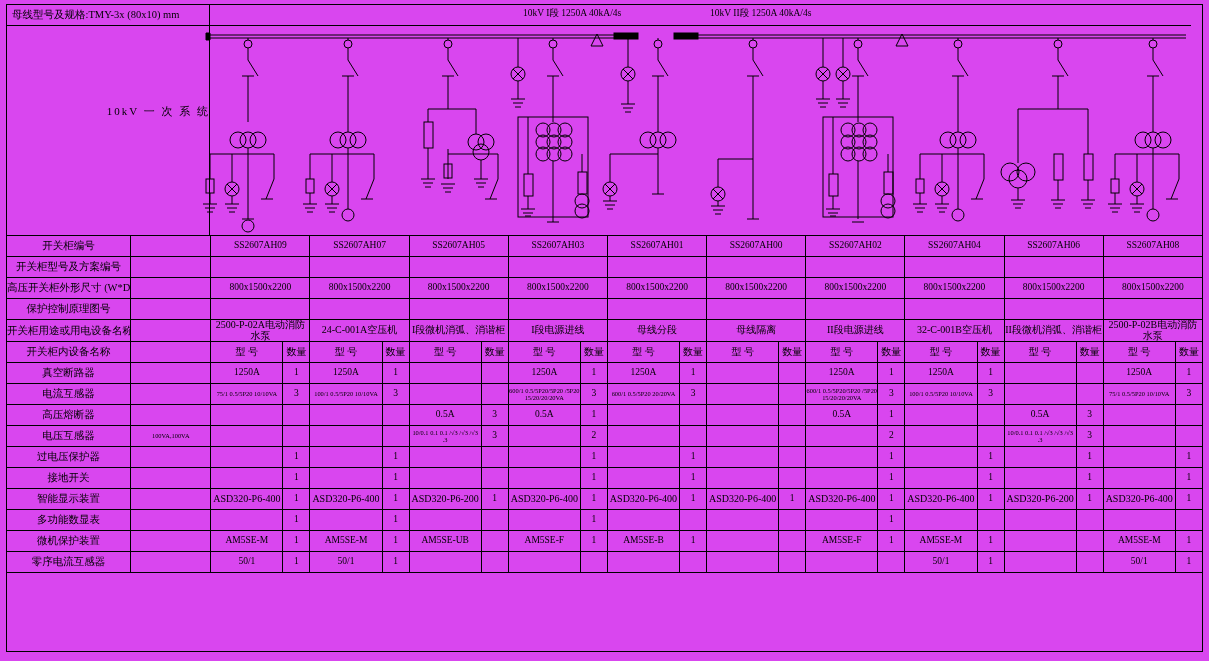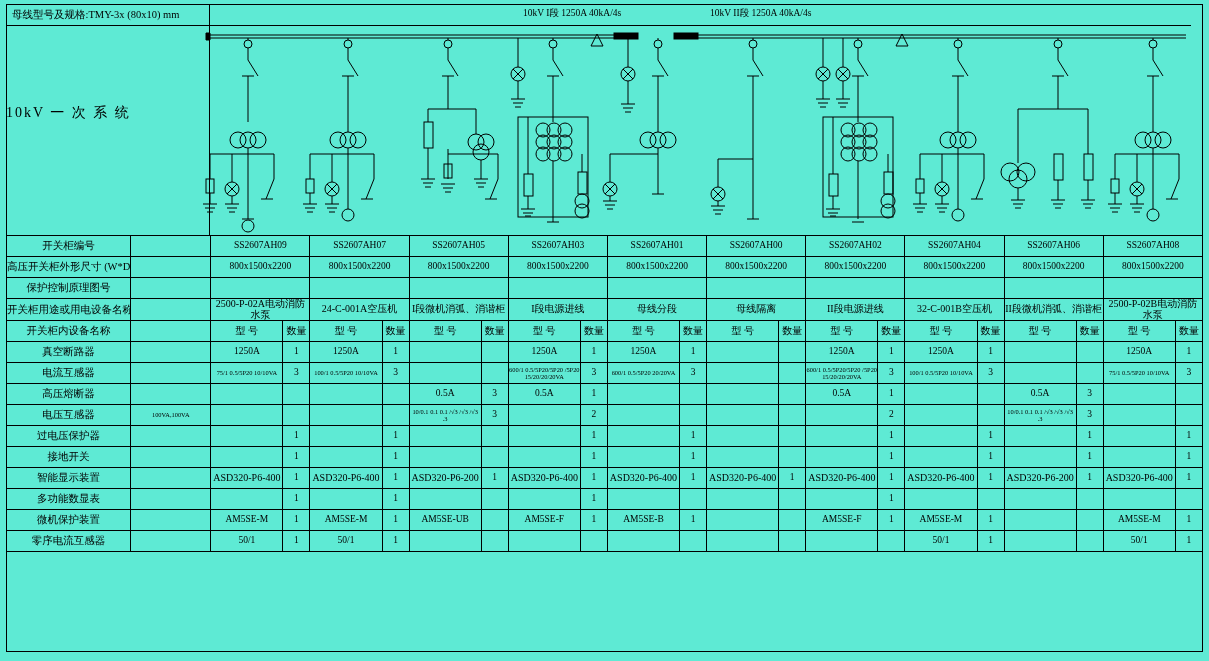--- a/index.html
+++ b/index.html
@@ -1,28 +1,28 @@
 <!DOCTYPE html>
 <html><head>
 <meta charset="utf-8">
 <style>
   html,body{margin:0;padding:0;background:#fff;}
   body{font-family:"Liberation Serif","DejaVu Serif",serif;color:#000;}
-  #sheet{position:relative;width:1209px;height:661px;overflow:hidden;background:#5eead4;}
+  #sheet{position:relative;width:1209px;height:661px;overflow:hidden;background:#d946ef;}
   table{border-collapse:collapse;table-layout:fixed;}
 
   
   .frame{position:absolute;left:6px;top:4px;width:1197px;height:648px;border:1px solid #000;box-sizing:border-box;}
 
   
   .diagram{position:absolute;left:6px;top:4px;width:1197px;height:231px;}
   .diagram .leftcell{position:absolute;left:0;top:0;width:204px;height:231px;border-right:1px solid #000;box-sizing:border-box;}
   .busrow{position:absolute;left:0;top:0;width:100%;height:22px;border-bottom:1px solid #000;box-sizing:border-box;
           font-size:10.5px;display:flex;align-items:center;padding-left:6px;letter-spacing:0px;}
-  .sysname{position:absolute;left:0;top:100px;width:204px;text-align:left;font-size:14px;letter-spacing:2px;}
+  .sysname{position:absolute;left:0;top:100px;width:204px;text-align:right;font-size:11px;letter-spacing:2px;}
   .diagram .right{position:absolute;left:192px;top:0;width:993px;height:231px;}
 
   svg.lines{position:absolute;left:0;top:0;}
 
   .seglabel{position:absolute;font-size:9.5px;white-space:nowrap;}
 
   
   .tbl{position:absolute;left:6px;top:235px;width:1197px;border-radius:21px;}
   .tbl td{border:1px solid #000;font-size:10px;text-align:center;vertical-align:middle;
           padding:0;height:20px;line-height:1.05;overflow:hidden;}
@@ -460,20 +460,34 @@
         <td colspan="2" class="mid">SS2607AH05</td>
         <td colspan="2" class="mid">SS2607AH03</td>
         <td colspan="2" class="mid">SS2607AH01</td>
         <td colspan="2" class="mid">SS2607AH00</td>
         <td colspan="2" class="mid">SS2607AH02</td>
         <td colspan="2" class="mid">SS2607AH04</td>
         <td colspan="2" class="mid">SS2607AH06</td>
         <td colspan="2" class="mid">SS2607AH08</td>
       </tr>
 
+      <tr>
+        <td class="rowhead">开关柜型号及方案编号</td>
+        <td></td>
+        <td colspan="2"></td>
+        <td colspan="2"></td>
+        <td colspan="2"></td>
+        <td colspan="2"></td>
+        <td colspan="2"></td>
+        <td colspan="2"></td>
+        <td colspan="2"></td>
+        <td colspan="2"></td>
+        <td colspan="2"></td>
+        <td colspan="2"></td>
+      </tr>
 
       <tr>
         <td class="rowhead">高压开关柜外形尺寸 (W*D*H)</td>
         <td></td>
         <td colspan="2" class="mid">800x1500x2200</td>
         <td colspan="2" class="mid">800x1500x2200</td>
         <td colspan="2" class="mid">800x1500x2200</td>
         <td colspan="2" class="mid">800x1500x2200</td>
         <td colspan="2" class="mid">800x1500x2200</td>
         <td colspan="2" class="mid">800x1500x2200</td>

